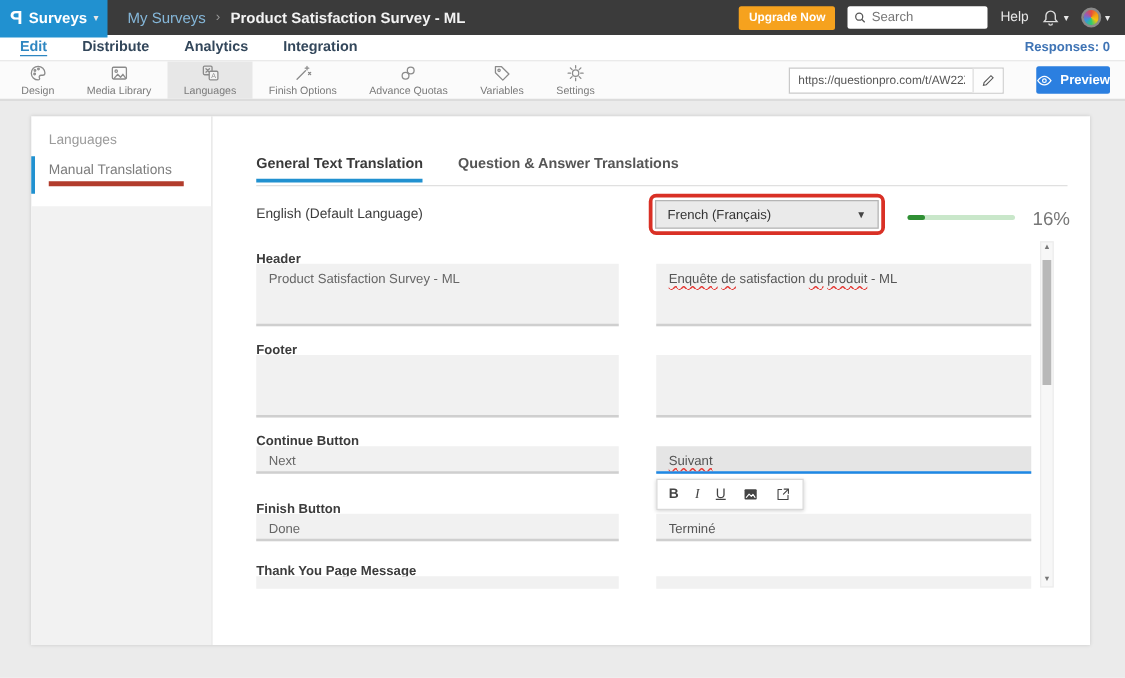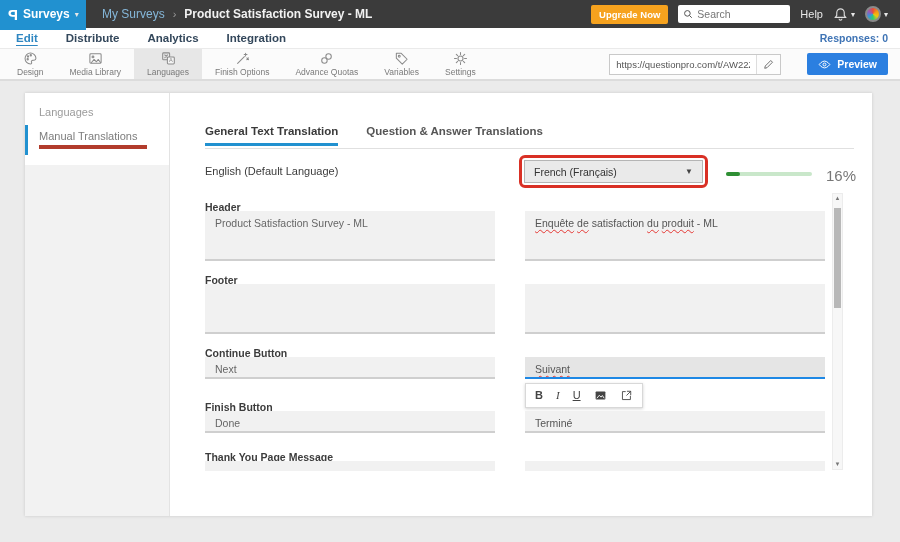--- a/index.html
+++ b/index.html
@@ -52,21 +52,21 @@
   .titem .lbl { font-size:8.5px; color:#7a7a7a; white-space:nowrap; }
   .titem.active { background:#e7e7e7; }
   .tlb-right { margin-left:auto; display:flex; align-items:center; gap:26px; padding-right:12px; }
   .urlbox { display:flex; align-items:center; border:1px solid #c9c9c9; background:#fff; height:21px; }
   .urlbox input { border:none; outline:none; width:146px; font-size:9.5px; color:#555;
     padding:0 6px; font-family:"Liberation Sans",sans-serif; }
   .url-pencil { width:24px; align-self:stretch; border-left:1px solid #ddd; display:flex;
     align-items:center; justify-content:center; cursor:pointer; background:#fdfdfd; }
   .url-pencil svg { width:11px; height:11px; stroke:#555; fill:none; stroke-width:1.2; }
   .preview { background:#2b7fe0; color:#fff; font-size:10.5px; font-weight:bold; height:22px;
-    padding:0 11px; border-radius:2px; border:none; display:flex; align-items:center; gap:6px; cursor:pointer;text-align:right; }
+    padding:0 0; border-radius:2px; border:none; display:flex; align-items:center; gap:6px; cursor:pointer;text-align:right; }
   .preview svg { width:13px; height:13px; stroke:#fff; fill:none; stroke-width:1.2; }
 
   
   .page { position:absolute; top:81px; left:0; right:0; bottom:0; background:#ebebeb; }
   .card { position:absolute; left:25px; top:12px; width:847px; height:423px; background:#fff;
     box-shadow:0 0 3px rgba(0,0,0,.15); display:flex; }
 
   
   .sb { width:145px; border-right:1px solid #e3e3e3; display:flex; flex-direction:column; padding-top:5px; }
   .sb-item { position:relative; padding:8px 14px 4px; font-size:11px; color:#9b9b9b; cursor:pointer; }

